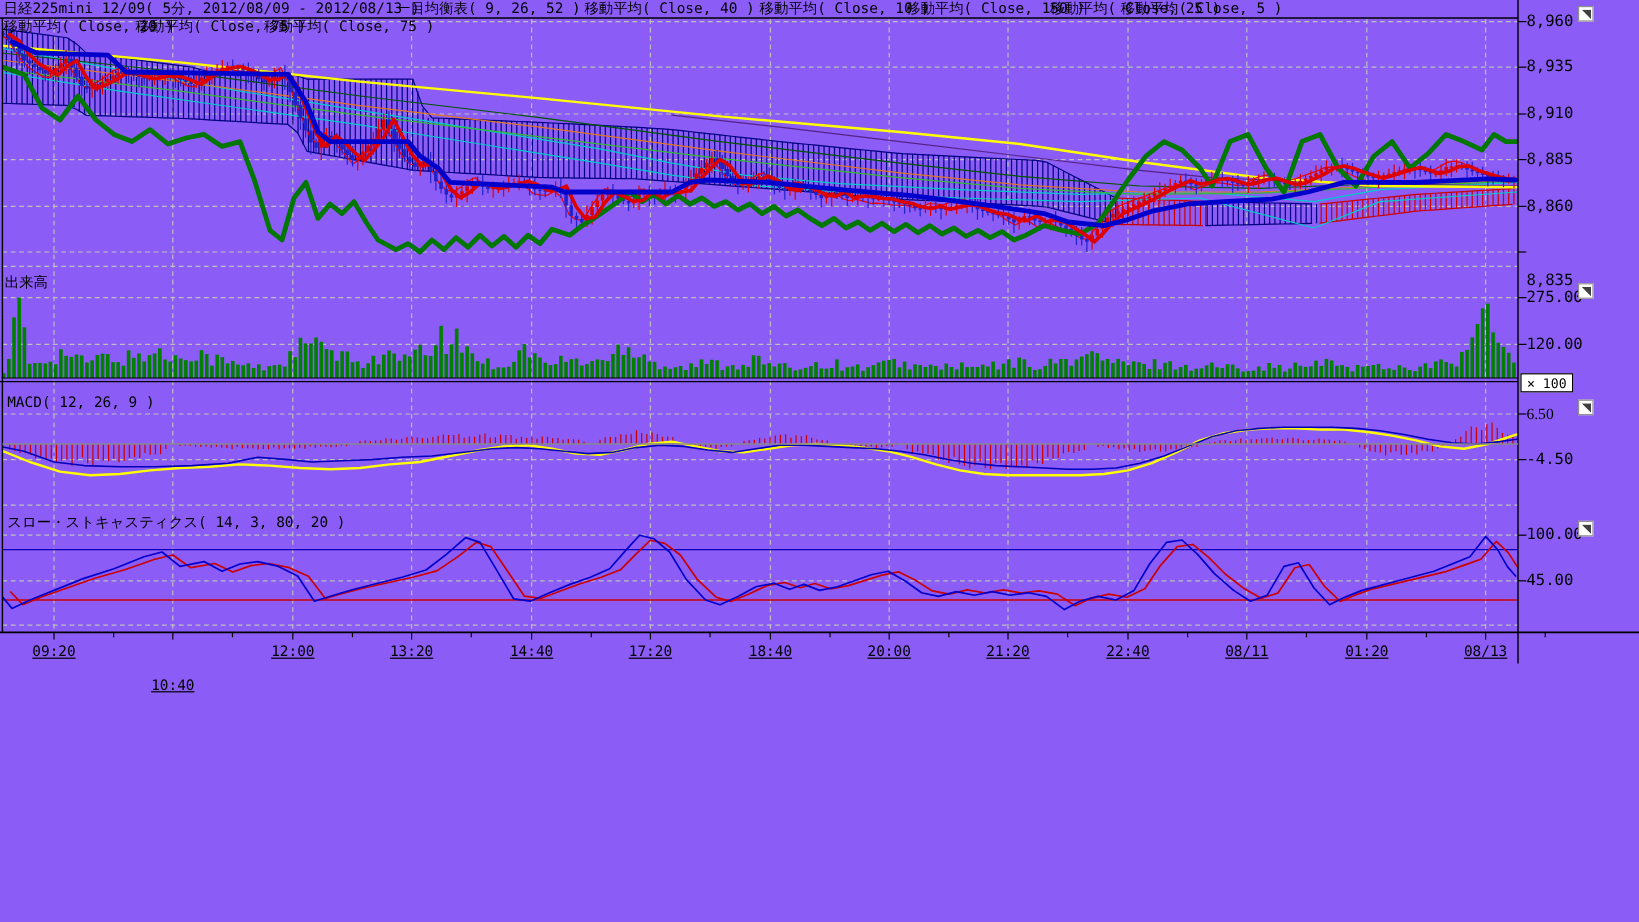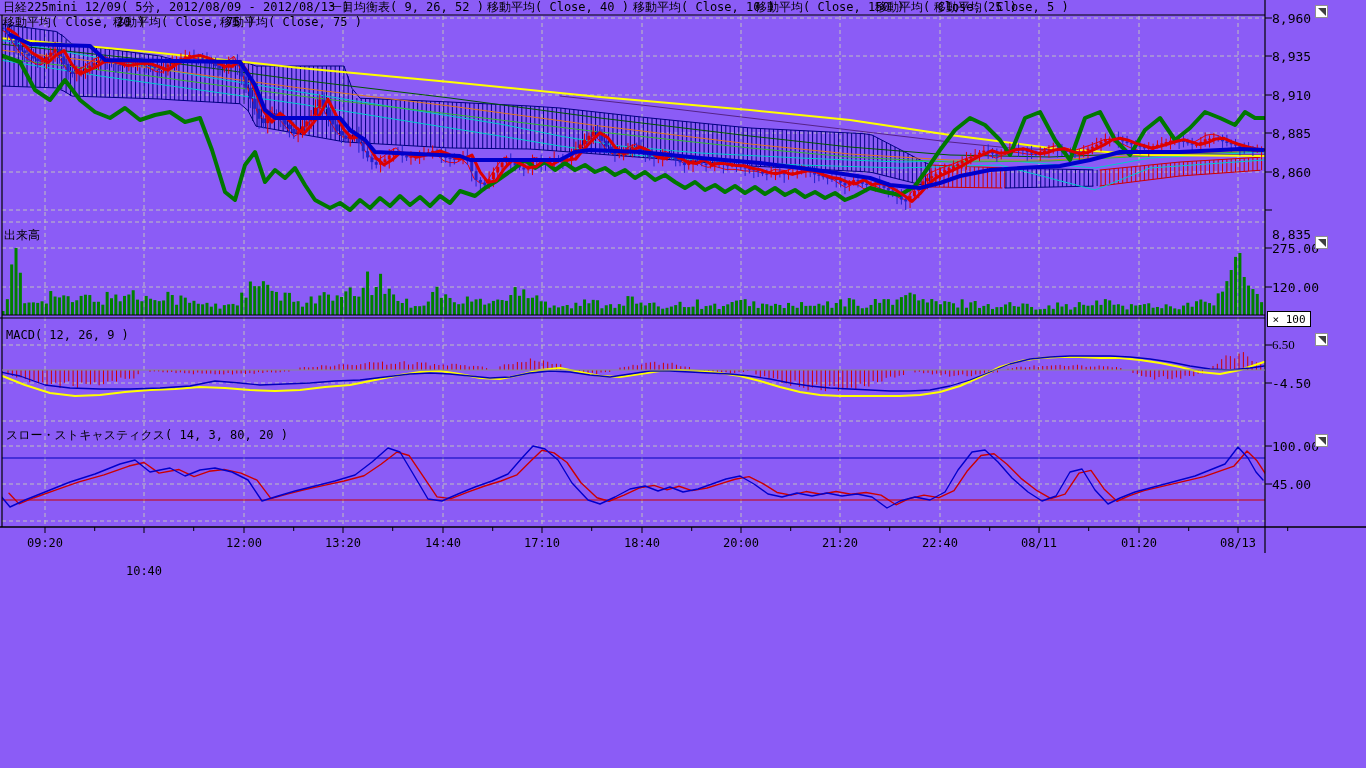--- a/index.html
+++ b/index.html
@@ -1,21 +1,21 @@
 <!DOCTYPE html>
 <html><head>
 <meta charset="utf-8">
 <style>
   html,body{margin:0;padding:0;background:#fff;}
   #win{position:relative;width:1366px;height:768px;background:#8b5cf6;overflow:hidden;
        font-family:"DejaVu Sans Mono",monospace;}
   #chart-svg{position:absolute;left:0;top:0;}
   .lbl{position:absolute;white-space:pre;font:12px "DejaVu Sans Mono",monospace;color:#000;line-height:13px;}
   .axlbl{position:absolute;white-space:pre;font:13px "DejaVu Sans Mono",monospace;color:#000;transform:translateY(-50%);}
-  .tlbl{position:absolute;white-space:pre;font:12px "DejaVu Sans Mono",monospace;color:#000;transform:translateX(-50%);}
+  .tlbl{position:absolute;white-space:pre;font:12px "DejaVu Sans Mono",monospace;color:#000;transform:translateX(-50%);text-decoration:underline;}
   .corner-btn{position:absolute;width:13px;height:13px;background:#fff;border:1px solid #909090;
       box-sizing:border-box;cursor:pointer;}
   .corner-btn .tri{position:absolute;left:2px;top:2px;width:8px;height:8px;background:#404040;
       clip-path:polygon(0 0,100% 0,100% 100%);}
   #mult-box{position:absolute;left:1267px;top:311px;width:44px;height:16px;border:1px solid #000;
       background:#fff;font:11px "DejaVu Sans Mono",monospace;text-align:center;line-height:15px;box-sizing:border-box;}
 </style>
 </head>
 <body>
 
@@ -1605,21 +1605,21 @@
       <div class="axlbl" style="left: 1272px; top: 287px;">120.00</div>
       <div class="axlbl" style="left: 1272px; top: 345px; font-family: Liberation Serif, serif;">6.50</div>
       <div class="axlbl" style="left: 1272px; top: 383px;">-4.50</div>
       <div class="axlbl" style="left: 1272px; top: 446px;">100.00</div>
       <div class="axlbl" style="left: 1272px; top: 484px;">45.00</div>
       <div class="tlbl" style="left: 45px; top: 536px;">09:20</div>
       <div class="tlbl" style="left: 144px; top: 536px; margin-top: 28px;">10:40</div>
       <div class="tlbl" style="left: 244px; top: 536px;">12:00</div>
       <div class="tlbl" style="left: 343px; top: 536px;">13:20</div>
       <div class="tlbl" style="left: 443px; top: 536px;">14:40</div>
-      <div class="tlbl" style="left: 542px; top: 536px;">17:10</div>
+      <div class="tlbl" style="left: 542px; top: 536px;">17:20</div>
       <div class="tlbl" style="left: 642px; top: 536px;">18:40</div>
       <div class="tlbl" style="left: 741px; top: 536px;">20:00</div>
       <div class="tlbl" style="left: 840px; top: 536px;">21:20</div>
       <div class="tlbl" style="left: 940px; top: 536px;">22:40</div>
       <div class="tlbl" style="left: 1039px; top: 536px;">08/11</div>
       <div class="tlbl" style="left: 1139px; top: 536px;">01:20</div>
       <div class="tlbl" style="left: 1238px; top: 536px;">08/13</div>
     </div>
 
   <div class="corner-btn" style="left:1315px;top:5px">

